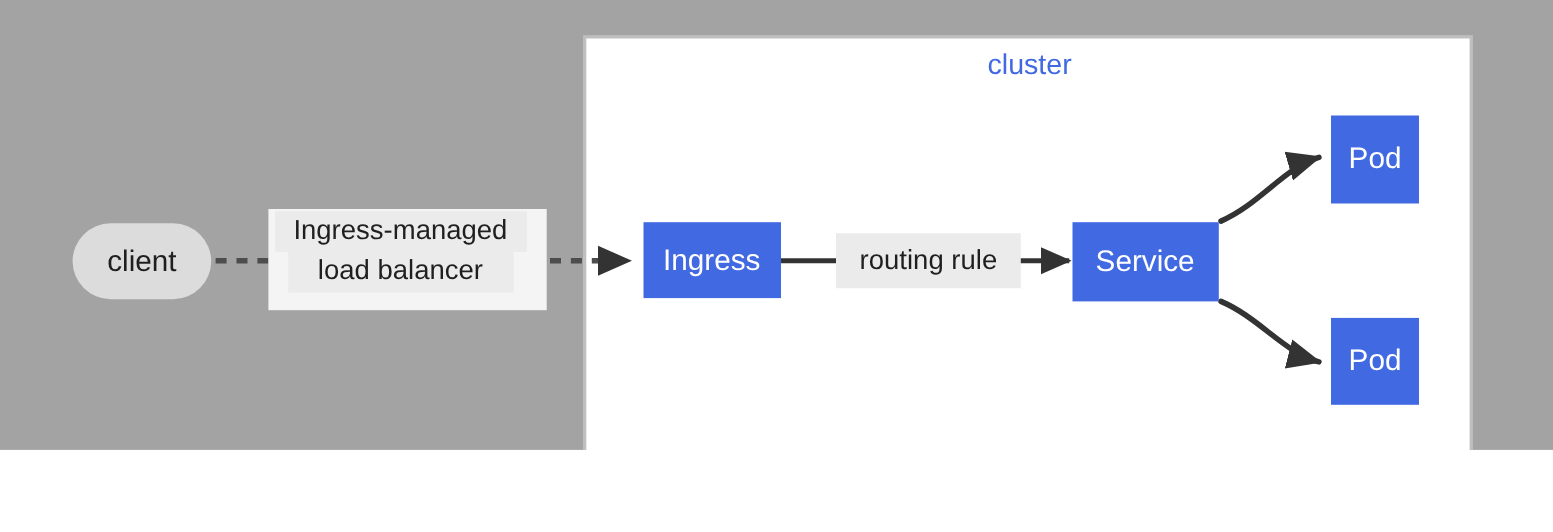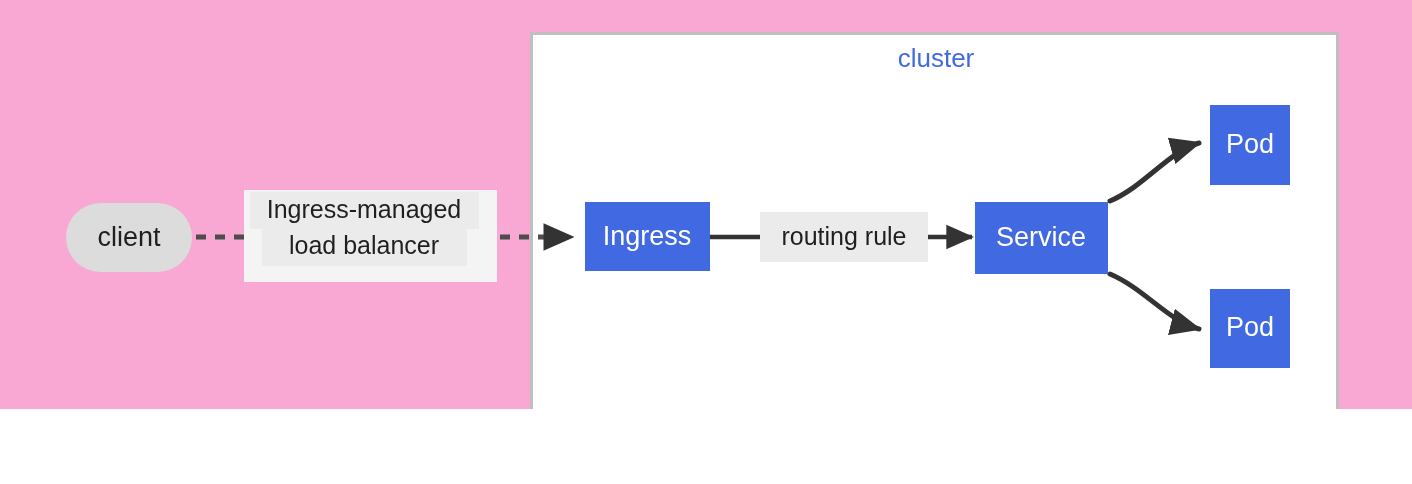--- a/index.html
+++ b/index.html
@@ -7,21 +7,21 @@
     padding: 0;
     background: #ffffff;
   }
   body {
     font-family: "Liberation Sans", sans-serif;
   }
   #canvas {
     position: relative;
     width: 1412px;
     height: 409px;
-    background: #f9a8d4;
+    background: #a3a3a3;
     overflow: hidden;
   }
   #diagram-svg {
     position: absolute;
     left: 0;
     top: 0;
     width: 1412px;
     height: 484px;
   }
   .node-label {

